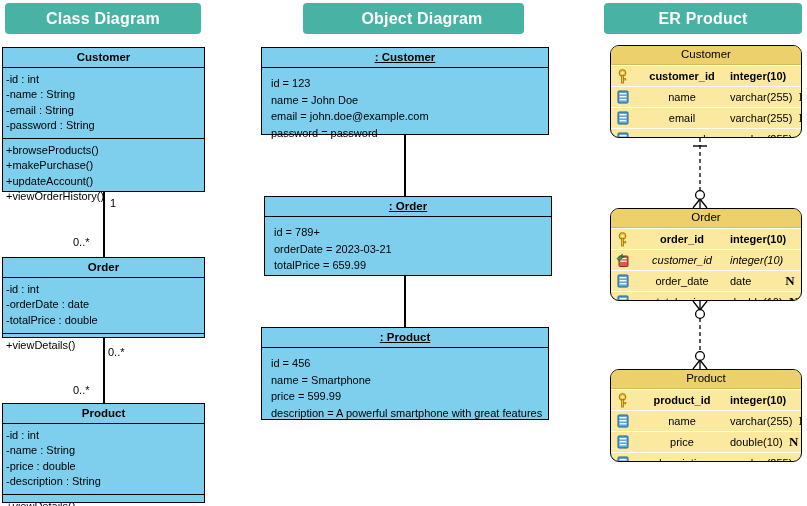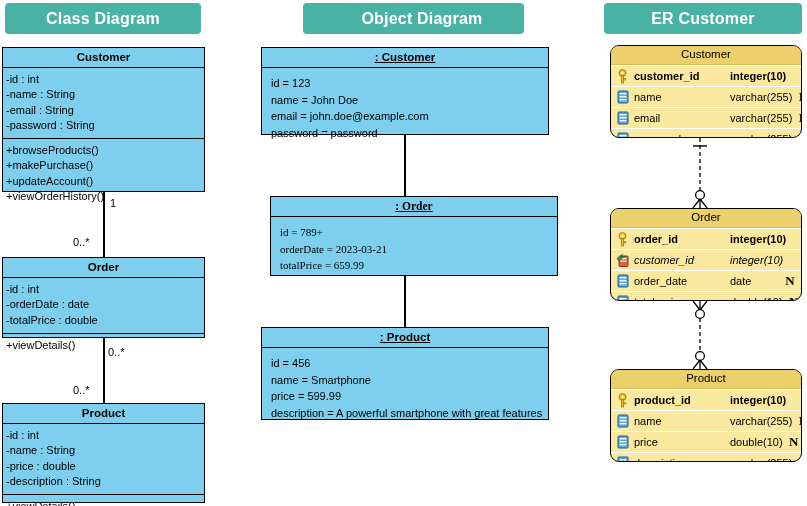--- a/index.html
+++ b/index.html
@@ -49,21 +49,21 @@
     background:#ecd06c;text-align:center;font-size:11.5px;color:#000;
     padding:2px 0 3px;line-height:13px;border-bottom:1px solid #d9bb56;
   }
   .er-row{
     display:flex;align-items:center;height:21px;
     border-top:1.3px solid #ffffff;box-sizing:border-box;
     font-size:11px;color:#000;
   }
   .er-row:first-of-type{border-top:none;}
   .er-ico{width:23px;display:flex;align-items:center;justify-content:center;flex:0 0 23px;}
-  .er-name{flex:0 0 96px;white-space:nowrap;}
+  .er-name{flex:0 0 96px;white-space:nowrap;text-align:center;}
   .er-type{flex:1 1 auto;white-space:nowrap;}
   .er-null{
     flex:0 0 22px;text-align:center;font-size:13px;font-weight:bold;
     font-family:"Liberation Serif","DejaVu Serif",serif;color:#000;
   }
   .pk .er-name,.pk .er-type{font-weight:bold;}
   .fk .er-name,.fk .er-type{font-style:italic;}
 
   
   .erconn{position:absolute;}
@@ -71,21 +71,21 @@
 </head>
 <body>
 
 <div class="pill" id="pill-class">
   <span>Class Diagram</span>
 </div>
 <div class="pill" id="pill-object">
   <span>Object Diagram</span>
 </div>
 <div class="pill" id="pill-er">
-  <span>ER Customer</span>
+  <span>ER Product</span>
 </div>
 
 <div class="umlbox" style="left:2px;top:47px;width:203px;height:145px;">
   <div class="uml-title">Customer</div>
   <div class="uml-sec">
     <div class="uml-row">-id : int</div>
     <div class="uml-row">-name : String</div>
     <div class="uml-row">-email : String</div>
     <div class="uml-row">-password : String</div>
   </div>
@@ -135,21 +135,21 @@
   <div class="uml-sec obj-sec">
     <div class="uml-row">id = 123</div>
     <div class="uml-row">name = John Doe</div>
     <div class="uml-row">email = john.doe@example.com</div>
     <div class="uml-row">password = password</div>
   </div>
 </div>
 
 <div class="vline" style="left:404px;top:135px;height:61px;"></div>
 
-<div class="umlbox" style="left:270px;top:196px;width:288px;height:80px;font-family:Liberation Serif, serif;">
+<div class="umlbox" style="left:264px;top:196px;width:288px;height:80px;">
   <div class="uml-title obj-title">: Order</div>
   <div class="uml-sec obj-sec">
     <div class="uml-row">id = 789+</div>
     <div class="uml-row">orderDate = 2023-03-21</div>
     <div class="uml-row">totalPrice = 659.99</div>
   </div>
 </div>
 
 <div class="vline" style="left:404px;top:276px;height:51px;"></div>
 

